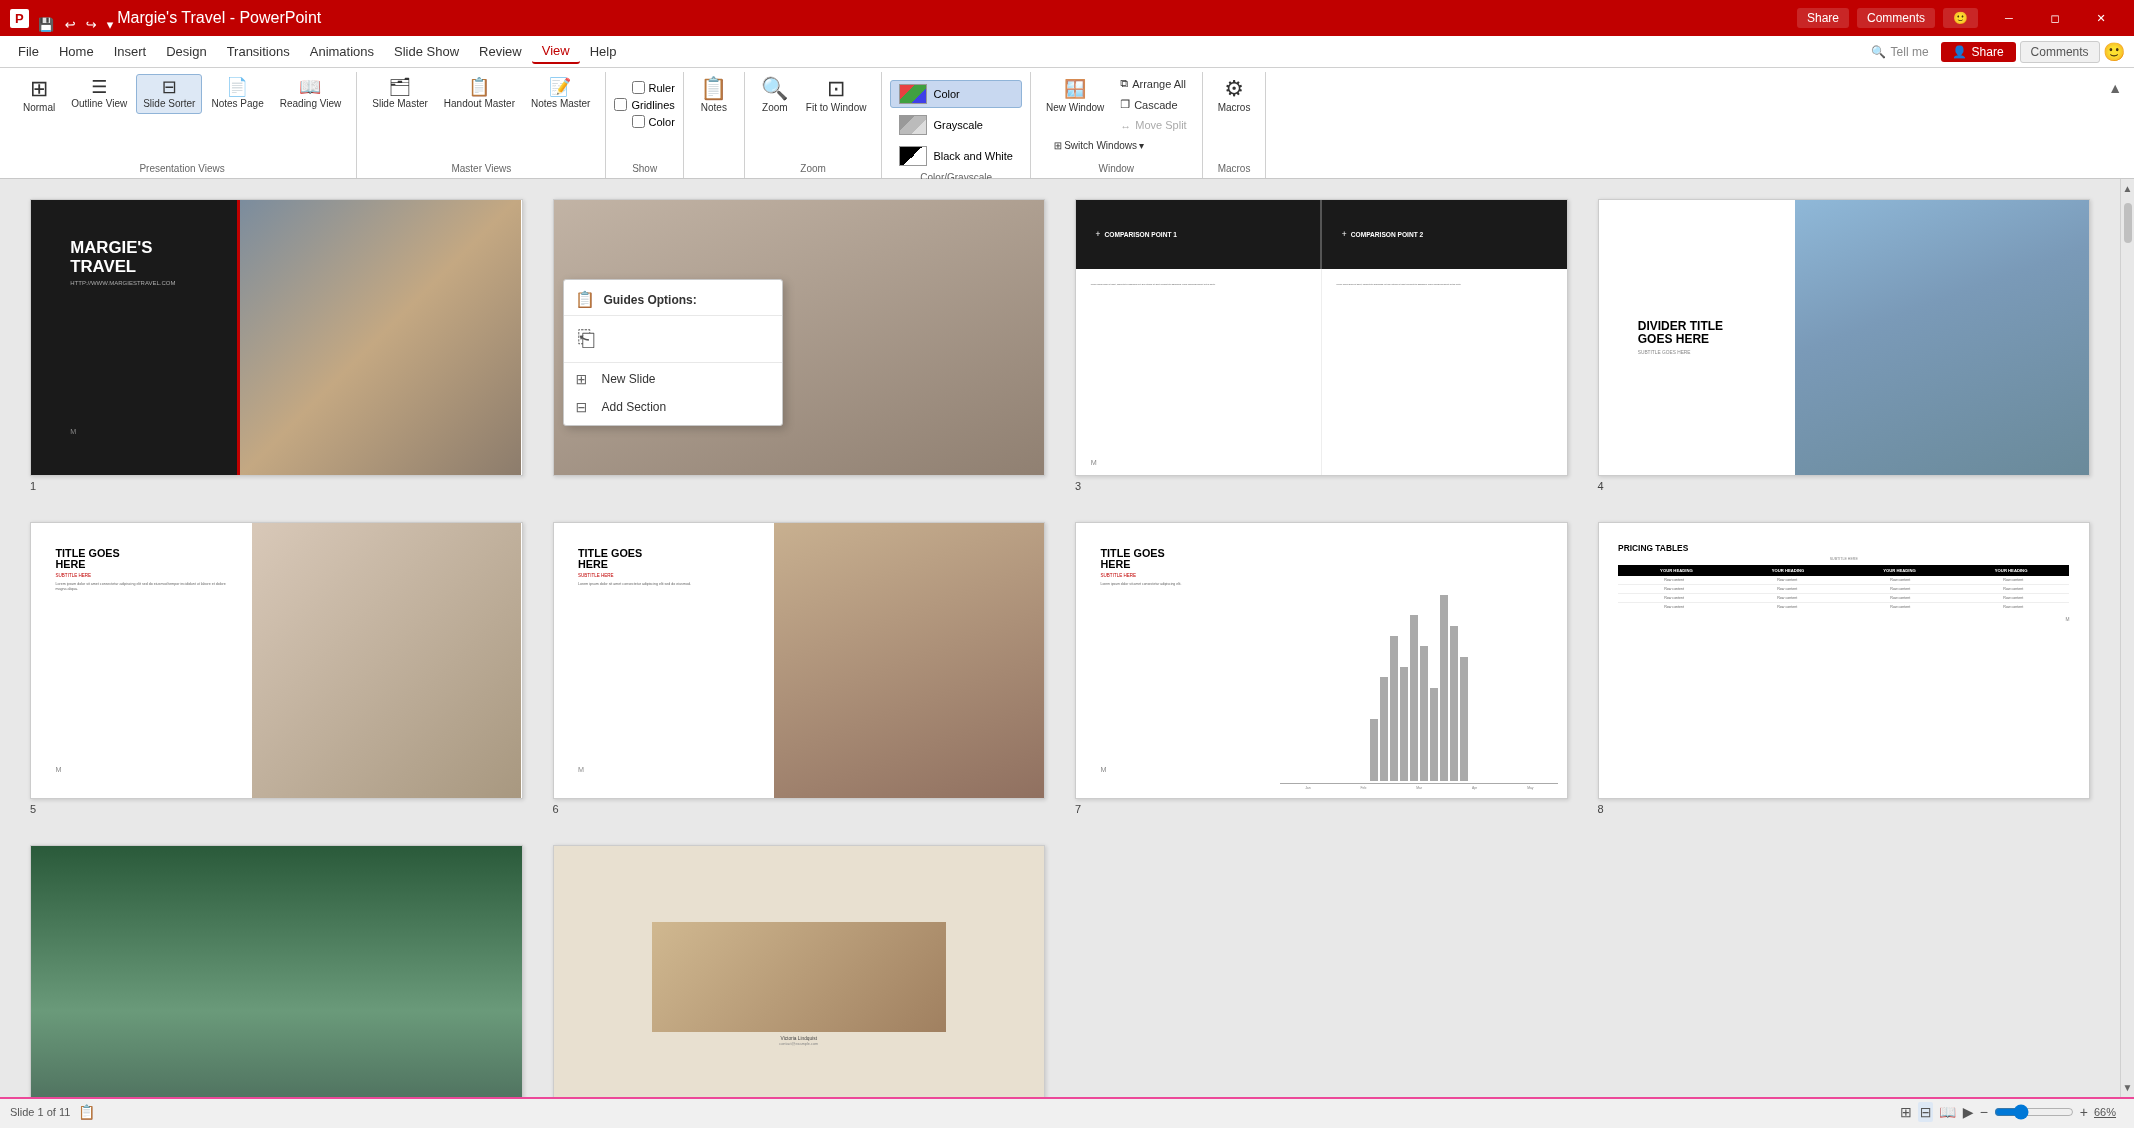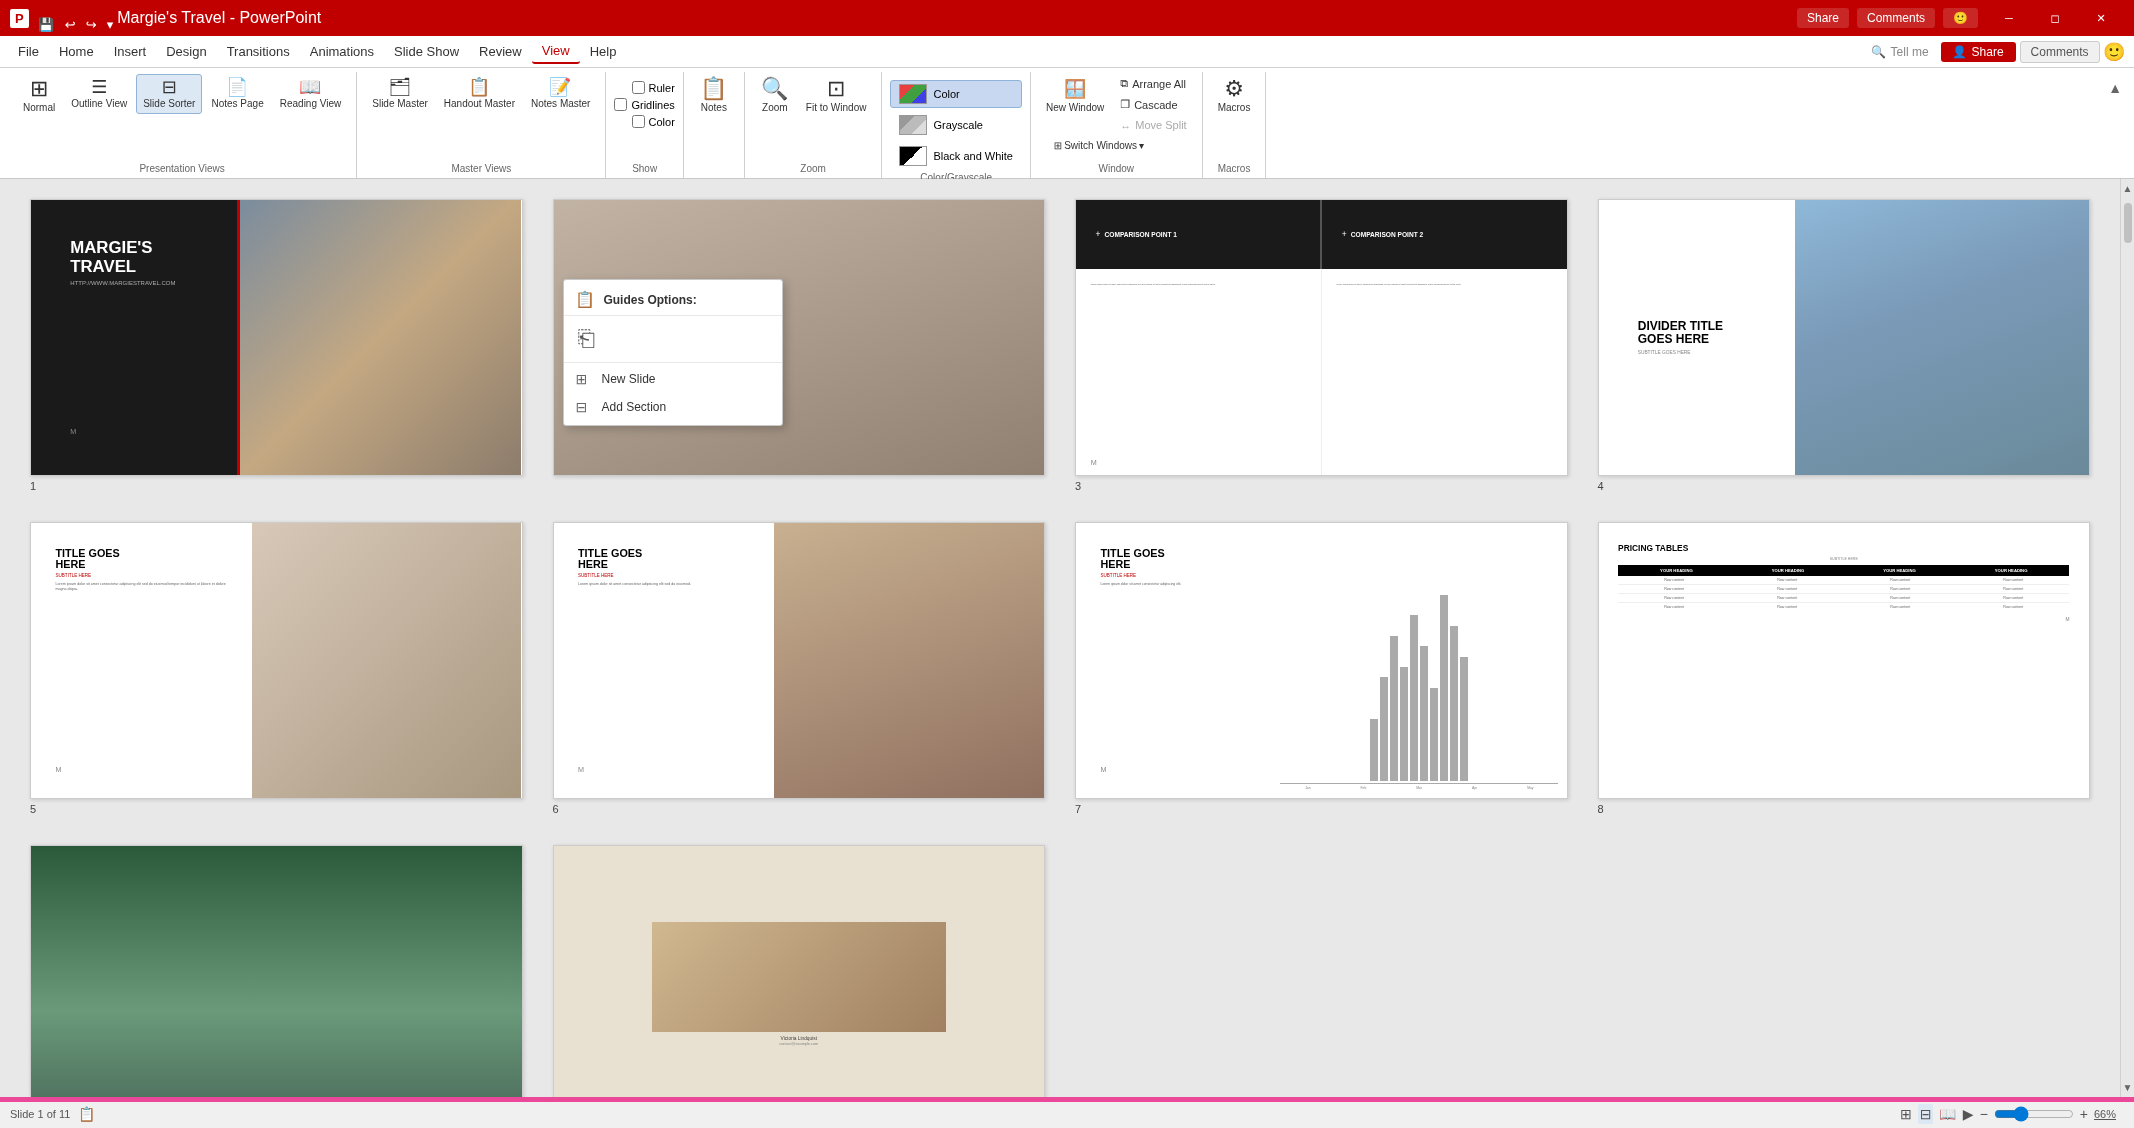--- a/index.html
+++ b/index.html
@@ -164,21 +164,21 @@
     .ctx-icon { font-size: 16px; color: #666; }
     .ctx-item {
       display: flex; align-items: center; gap: 8px; padding: 6px 12px;
       font-size: 12px; cursor: pointer; color: #333;
     }
     .ctx-item-icon { width: 18px; font-size: 14px; color: #666; }
 
     
     .status-bar {
       display: flex; align-items: center; justify-content: space-between;
-      background: #f0f0f0; border-top: 5px solid #ec4899; height: 28px;
+      background: #f0f0f0; border-top: 2px solid #ec4899; height: 28px;
       padding: 0 10px; font-size: 11px; color: #555;
     }
     .status-left { display: flex; align-items: center; gap: 8px; }
     .status-right { display: flex; align-items: center; gap: 6px; }
     .zoom-slider { width: 80px; accent-color: #0078d7; }
 
     
     .scrollbar-v {
       width: 14px; background: #e8e8e8; border-left: 1px solid #d0d0d0;
       display: flex; flex-direction: column; align-items: center; padding: 2px 0;

